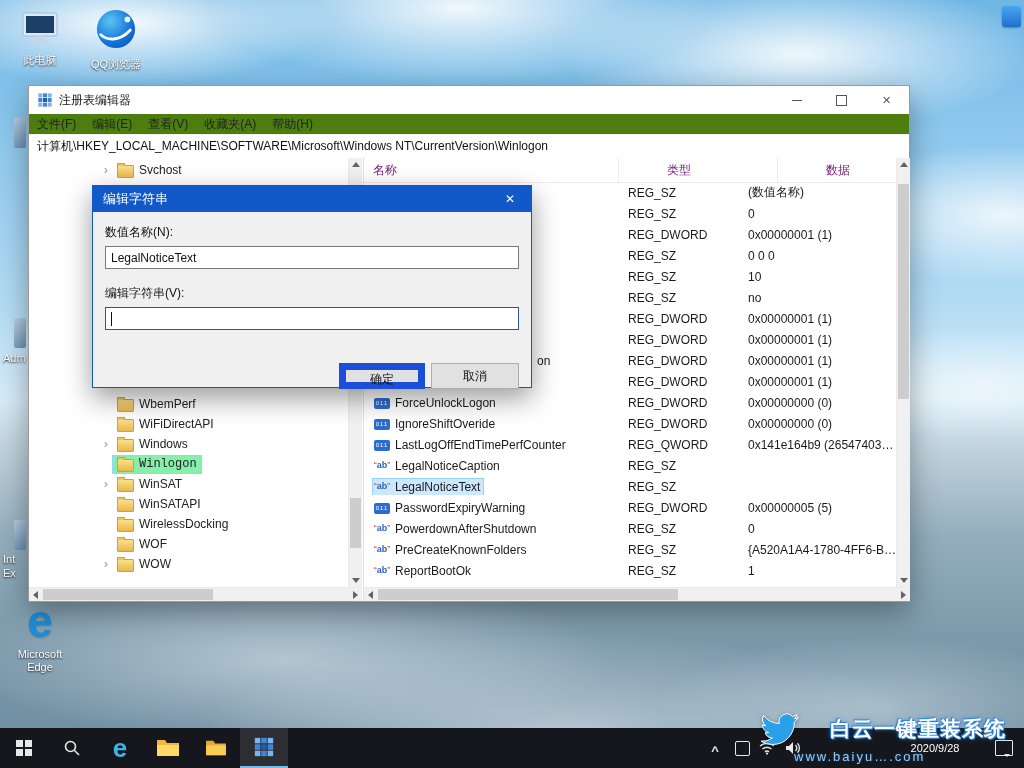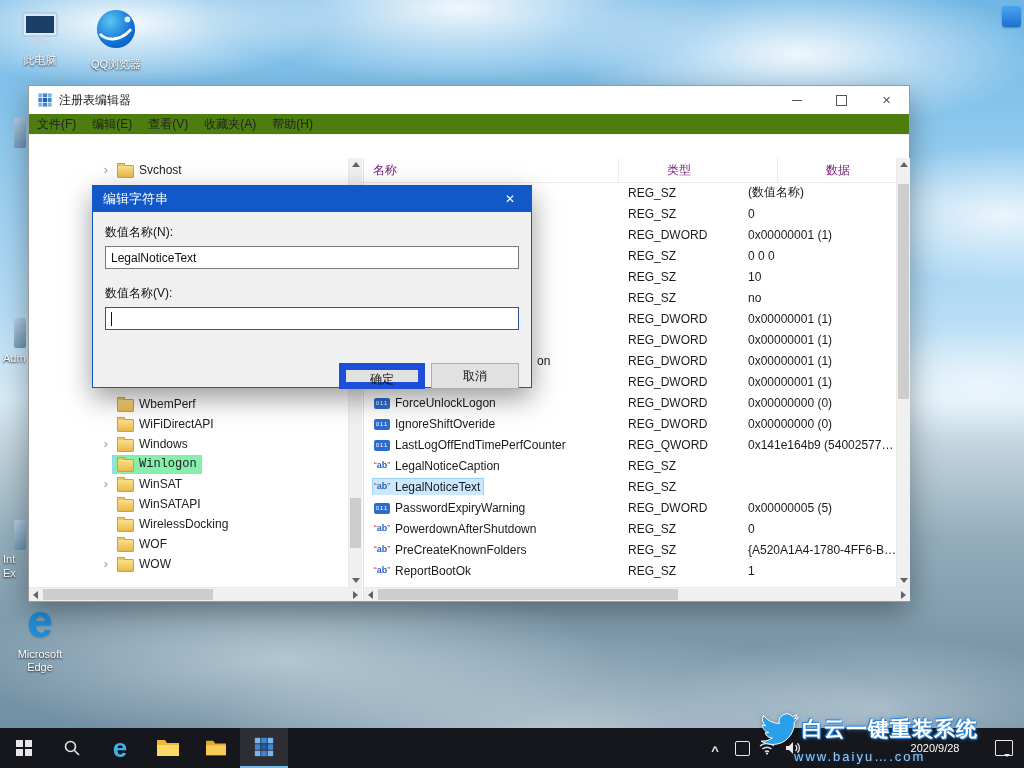--- a/index.html
+++ b/index.html
@@ -123,21 +123,21 @@
   .tray-chevron{font-size:13px;font-weight:700;transform:translateY(2px);}
   .tray-box{width:13px;height:13px;border:1px solid #e8e8e8;border-radius:2px;}
   .clock{font-size:11px;color:#fff;text-align:center;line-height:40px;}
   .notif{width:16px;height:14px;border:1px solid #e8e8e8;border-radius:1px;position:relative;}
   .notif::after{content:'';position:absolute;right:2px;bottom:-5px;border:3px solid transparent;border-top-color:#e8e8e8;}
 
   
   .watermark{position:absolute;right:6px;bottom:2px;z-index:40;width:260px;}
   .wm-row{display:flex;align-items:center;}
   .wm-title{font-size:21px;font-weight:700;color:#fff;letter-spacing:1px;
-            text-shadow:0 0 4px #2f84d8,1px 1px 0 #2f84d8,-1px -1px 0 #2f84d8;}
+            text-shadow:0 0 4px #2f84d8,1px 1px 0 #2f84d8,-1px -1px 0 #2f84d8;margin-left:28px;}
   .wm-url{font-size:13px;color:#9fd4ff;letter-spacing:2px;margin:0 2px 2px 36px;opacity:.95;
           text-shadow:0 0 3px rgba(20,90,170,.8);}
 </style>
 </head>
 <body>
 
 <div class="wallpaper"></div>
 
 <div class="dicon" style="left:8px;top:10px;">
   <svg width="40" height="36" viewBox="0 0 40 36">
@@ -207,20 +207,23 @@
       <span class="wc">✕</span>
     </span>
   </div>
   <div class="menubar">
     <span class="mitem">文件(F)</span>
     <span class="mitem">编辑(E)</span>
     <span class="mitem">查看(V)</span>
     <span class="mitem">收藏夹(A)</span>
     <span class="mitem">帮助(H)</span>
   </div>
+  <div class="addressbar">
+    <span>计算机\HKEY_LOCAL_MACHINE\SOFTWARE\Microsoft\Windows NT\CurrentVersion\Winlogon</span>
+  </div>
 
   <div class="wbody">
 
     <div class="tree-pane">
       <div class="tree">
         <div class="titem">
           <span class="chev">›</span>
           <span class="hl">
               <span class="folder"></span>
               <span class="tl">Svchost</span>
@@ -440,21 +443,21 @@
             <span class="c-d">0x00000000 (0)</span>
           </div>
         <div class="lrow">
             <span class="c-n"><span class="rn">
                 <span class="ic ic-bin">
                   <i>011</i>
                 </span>
                 <span class="nt">LastLogOffEndTimePerfCounter</span>
               </span></span>
             <span class="c-t">REG_QWORD</span>
-            <span class="c-d">0x141e164b9 (54002577…</span>
+            <span class="c-d">0x141e164b9 (26547403…</span>
           </div>
         <div class="lrow">
             <span class="c-n"><span class="rn">
                 <span class="ic ic-ab">
                   <i>ab</i>
                 </span>
                 <span class="nt">LegalNoticeCaption</span>
               </span></span>
             <span class="c-t">REG_SZ</span>
             <span class="c-d"></span>
@@ -536,21 +539,21 @@
 <div class="dialog">
   <div class="dlg-title">
     <span class="dlg-title-text">编辑字符串</span>
     <span class="dlg-close">✕</span>
   </div>
   <div class="dlg-body">
     <div class="dlg-label">数值名称(N):</div>
     <div class="dlg-input">
       <span>LegalNoticeText</span>
     </div>
-    <div class="dlg-label l2">数值名称(V):</div>
+    <div class="dlg-label l2">编辑字符串(V):</div>
     <div class="dlg-input focus">
       <span class="caret"></span>
       <span></span>
     </div>
     <button class="btn default">确定</button>
     <button class="btn cancel">取消</button>
   </div>
 </div>
 
 <div class="taskbar">

